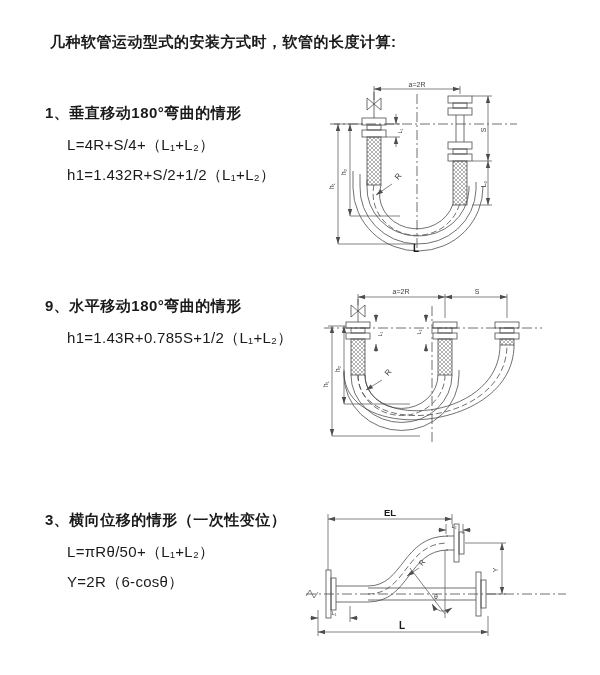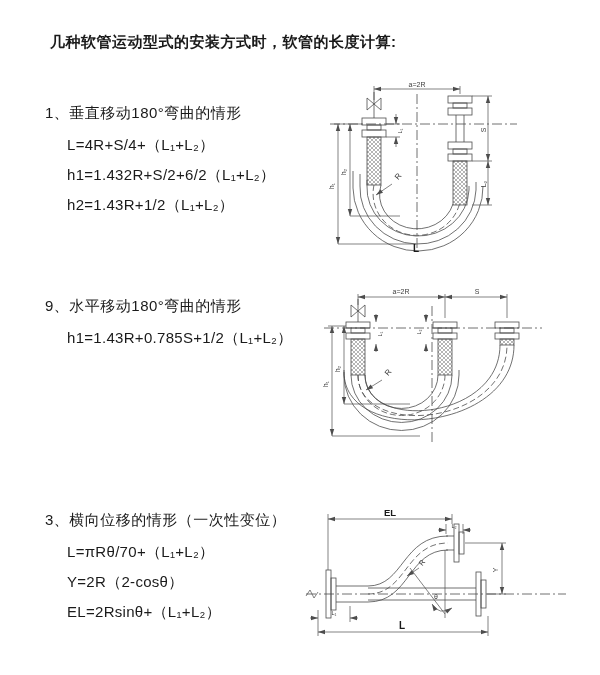--- a/index.html
+++ b/index.html
@@ -5,21 +5,21 @@
   html,body{margin:0;padding:0;}
   body{
     width:600px;height:675px;background:#ffffff;position:relative;overflow:hidden;
     font-family:"Liberation Sans","DejaVu Sans",sans-serif;color:#1a1a1a;
   }
   .page-title{
     position:absolute;left:37px;top:20px;font-size:15px;font-weight:bold;
     letter-spacing:0.5px;margin:13px;
   }
   .section{position:absolute;left:45px;}
-  .section h2{font-size:15px;font-weight:normal;margin:0 0 13px 0;letter-spacing:0.5px;}
+  .section h2{font-size:15px;font-weight:bold;margin:0 0 13px 0;letter-spacing:0.5px;}
   .section p.formula{
     font-size:15px;margin:0 0 13px 0;padding-left:22px;letter-spacing:0.3px;
     font-weight:500;line-height:17px;
   }
   #sec1{top:104px;}
   #sec2{top:297px;}
   #sec3{top:511px;}
   .diag{position:absolute;}
   #d1{left:312px;top:76px;}
   #d2{left:310px;top:284px;}
@@ -28,34 +28,32 @@
   svg .big{fill:#1a1a1a;font-weight:bold;}
 </style>
 </head>
 <body>
 
 <h1 class="page-title">几种软管运动型式的安装方式时，软管的长度计算:</h1>
 
 <div class="section" id="sec1">
   <h2>1、垂直移动180°弯曲的情形</h2>
   <p class="formula">L=4R+S/4+（L₁+L₂）</p>
-  <p class="formula">h1=1.432R+S/2+6/2（L₁+L₂）</p>
-  <p class="formula">h2=1.43R+1/2（L₁+L₂）</p>
+  <p class="formula">h1=1.432R+S/2+1/2（L₁+L₂）</p>
 </div>
 
 <div class="section" id="sec2">
   <h2>9、水平移动180°弯曲的情形</h2>
   <p class="formula">h1=1.43R+0.785S+1/2（L₁+L₂）</p>
 </div>
 
 <div class="section" id="sec3">
   <h2>3、横向位移的情形（一次性变位）</h2>
-  <p class="formula">L=πRθ/70+（L₁+L₂）</p>
-  <p class="formula">Y=2R（2-cosθ）</p>
-  <p class="formula">EL=2Rsinθ+（L₁+L₂）</p>
+  <p class="formula">L=πRθ/50+（L₁+L₂）</p>
+  <p class="formula">Y=2R（6-cosθ）</p>
 </div>
 
 <svg class="diag" id="d1" width="286" height="178" viewBox="0 0 286 178" stroke="#4d4d4d" stroke-width="0.8" fill="none">
   <defs>
     <pattern id="xh" width="4" height="4" patternUnits="userSpaceOnUse">
       <path d="M0,0 L4,4 M4,0 L0,4" stroke="#6a6a6a" stroke-width="0.5"></path>
     </pattern>
     <marker id="ahe" markerWidth="8" markerHeight="6" refX="7.5" refY="3" orient="auto" markerUnits="userSpaceOnUse">
       <path d="M0.5,0.8 L7.5,3 L0.5,5.2 Z" fill="#4d4d4d" stroke="none"></path>
     </marker>

